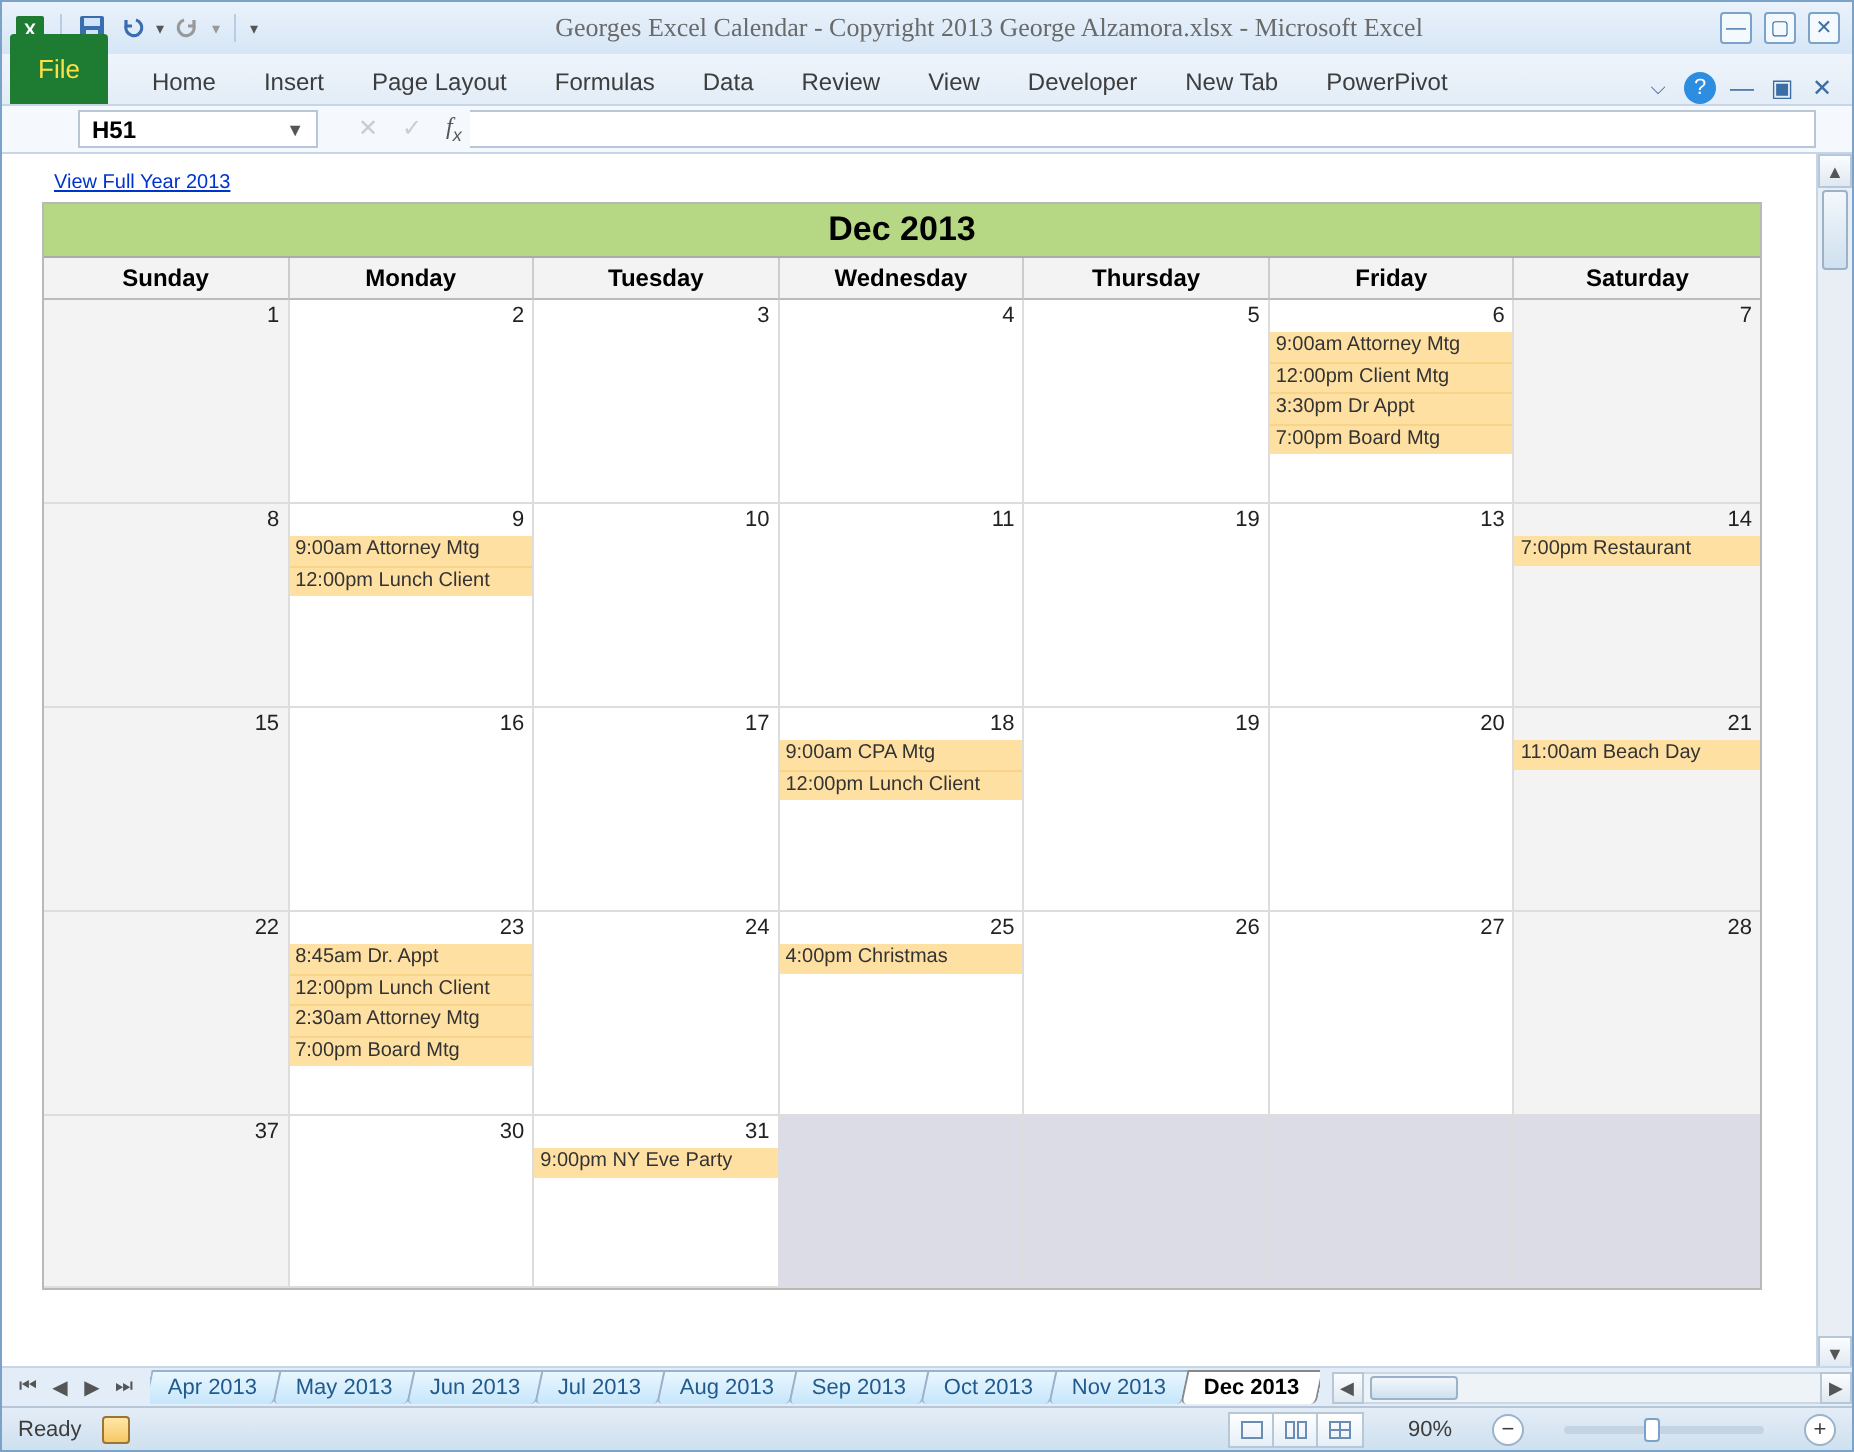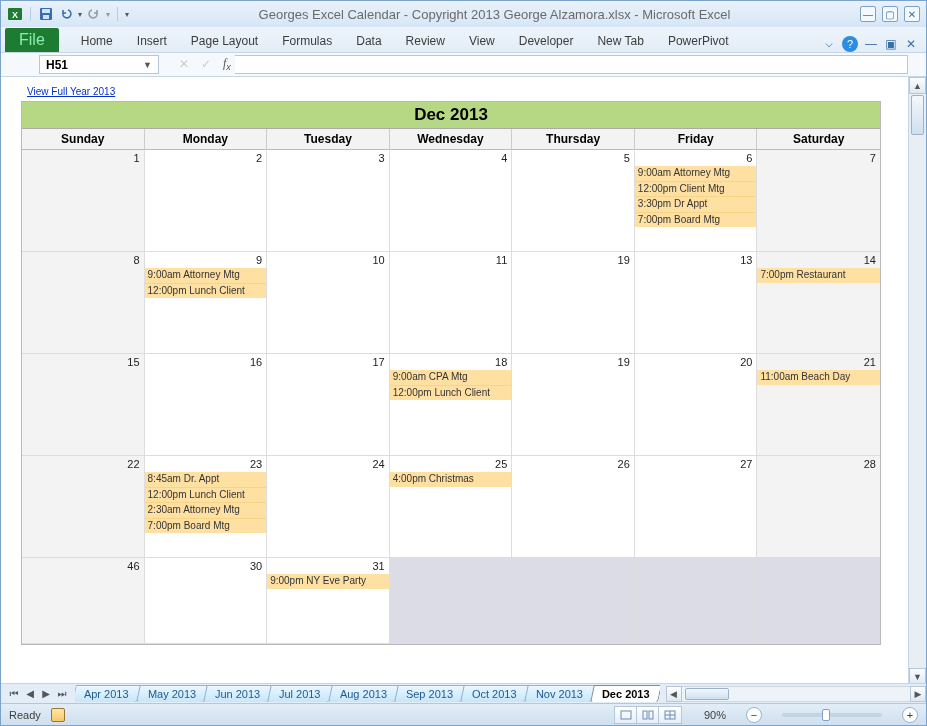--- a/index.html
+++ b/index.html
@@ -3,27 +3,27 @@
 <meta charset="utf-8">
 <style>
   * { box-sizing: border-box; margin: 0; padding: 0; font-family: "Segoe UI", Tahoma, sans-serif; }
   body { background: #fff; width: 927px; height: 726px; overflow: hidden; border: 1px solid #7ba3c9; position: relative; }
 
   
   .titlebar { height: 26px; background: linear-gradient(#eaf2fb,#d6e6f6); display: flex; align-items: center; padding: 0 6px; font-size: 12px; color: #5a5a5a; }
   .qat { display: flex; align-items: center; gap: 4px; }
   .qat .ico { width: 16px; height: 16px; display: inline-flex; align-items: center; justify-content: center; }
   .qat .sep { width:1px; height:14px; background:#b7cde2; margin:0 3px;}
-  .titlebar .title { flex: 1; text-align: center; font-size: 13px; color: #6a6a6a; }
+  .titlebar .title { flex: 1; text-align: center; font-size: 13px; color: #6a6a6a; font-family: Liberation Serif, serif; }
   .winbtns { display: flex; gap: 6px; }
   .winbtn { width: 16px; height: 16px; border:1px solid #7ba3c9; border-radius:2px; display:flex; align-items:center; justify-content:center; font-size:10px; color:#3b6ea5; background:#f4f9fe;}
 
   
   .ribbon { height: 26px; background: linear-gradient(#eef4fb,#e3edf7); border-bottom: 1px solid #c7d6e6; display: flex; align-items: flex-end; padding: 0 4px; font-size: 12px; position: relative;}
-  .file-tab { background: #1e7b32; color: #86efac; padding: 4px 14px; font-size: 16px; border-radius: 2px 2px 0 0; margin-right: 10px; height:24px; display:flex; align-items:center; }
+  .file-tab { background: #1e7b32; color: #fde047; padding: 4px 14px; font-size: 13px; border-radius: 2px 2px 0 0; margin-right: 10px; height:35px; display:flex; align-items:center; }
   .rtab { padding: 4px 12px; color: #3d3d3d; cursor: pointer; margin-top: 30px; }
   .ribbon-right { margin-left: auto; display:flex; align-items:center; gap:6px; padding-right:4px;}
   .rib-ico { width:14px; height:14px; display:inline-flex; align-items:center; justify-content:center; color:#3b6ea5;}
   .help-ico { width:16px; height:16px; background:#2d8de0; border-radius:50%; color:#fff; font-size:11px; display:flex; align-items:center; justify-content:center;}
 
   
   .formulabar { height: 24px; display:flex; align-items:center; border-bottom:1px solid #c7d6e6; font-size:12px; background:#f5f9fd;}
   .namebox { width:120px; border:1px solid #b7c7d7; background:#fff; margin:0 8px 0 38px; padding:1px 6px; height:19px; display:flex; align-items:center; justify-content:space-between; font-weight:bold;gap:48px;}
   .namebox .dd { font-size:9px; color:#555;}
   .fx-group { display:flex; align-items:center; gap:4px; margin-left:8px;}
@@ -287,21 +287,21 @@
           <div class="cell">
             <div class="daynum">26</div>
           </div>
           <div class="cell">
             <div class="daynum">27</div>
           </div>
           <div class="cell grey">
             <div class="daynum">28</div>
           </div>
           <div class="cell short grey">
-            <div class="daynum">46</div>
+            <div class="daynum">37</div>
           </div>
           <div class="cell short">
             <div class="daynum">30</div>
           </div>
           <div class="cell short">
             <div class="daynum">31</div>
             <div class="events">
               <div class="ev">9:00pm NY Eve Party</div>
             </div>
           </div>

